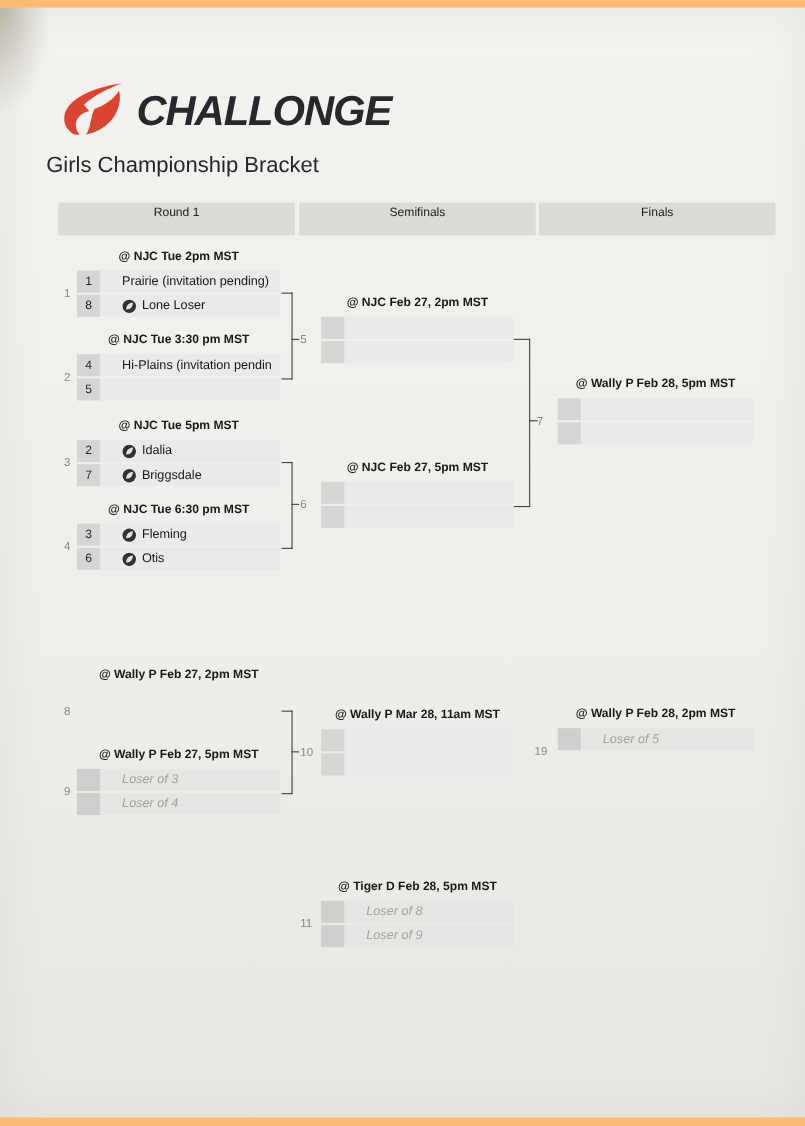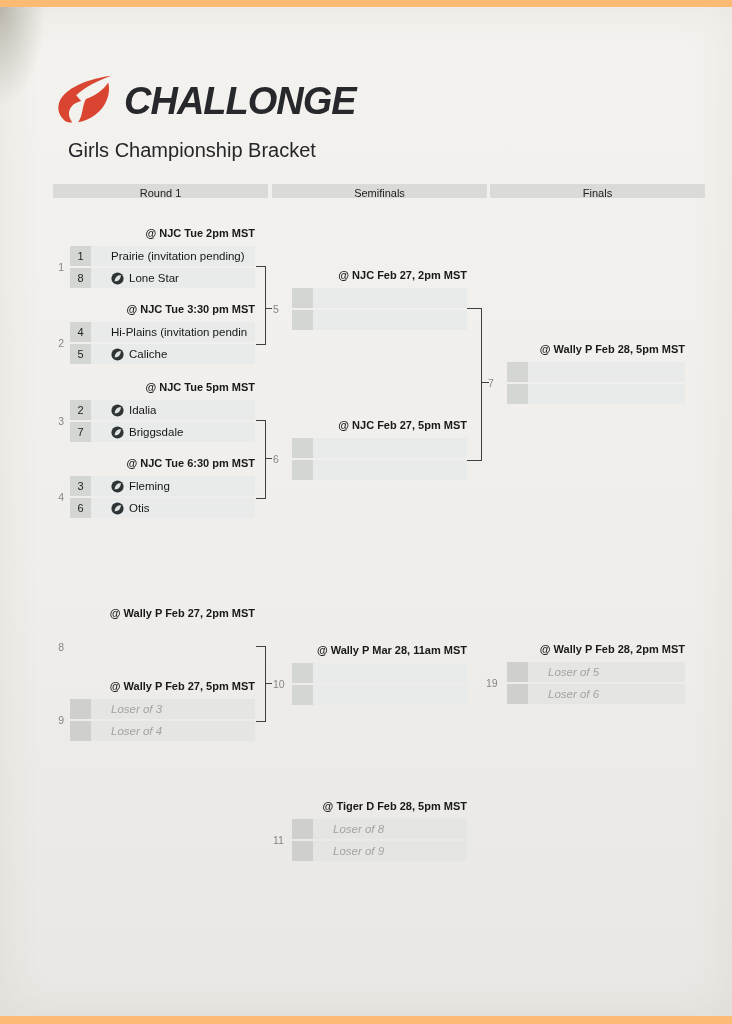--- a/index.html
+++ b/index.html
@@ -6,30 +6,30 @@
   #photo{position:relative;width:732px;height:1024px;background:#fdba74;overflow:hidden;}
   #paper{position:absolute;left:0;top:7px;right:0;bottom:8px;
          background:linear-gradient(#f3f2ee 0%,#efeeea 55%,#e8e7e3 100%);
          box-shadow:inset 0 0 45px rgba(90,80,50,0.07);}
   .corner-shade{position:absolute;left:0;top:0;width:46px;height:100px;
          background:radial-gradient(ellipse at 0% 0%,rgba(70,60,35,.30),transparent 70%);pointer-events:none;}
 
   
   .logo-row{position:absolute;left:53px;top:66px;display:flex;align-items:center;gap:9px;}
   .logo-text{font-size:38px;font-weight:700;font-style:italic;letter-spacing:-1px;color:#26282b;line-height:50px;}
-  .page-title{position:absolute;left:68px;top:132px;font-size:20px;color:#26262a;}
+  .page-title{position:absolute;left:42px;top:132px;font-size:20px;color:#26262a;}
 
   
-  .colhead{position:absolute;top:177px;height:14px;width:215px;background:#dadad7;
+  .colhead{position:absolute;top:177px;height:30px;width:215px;background:#dadad7;
            font-size:11px;color:#222;text-align:center;line-height:18px;border-radius:1px;}
   .ch1{left:53px}.ch2{left:272px}.ch3{left:490px}
 
   
   .match{position:absolute;}
-  .sched{font-size:11px;font-weight:700;color:#191919;text-align:right;line-height:14px;
+  .sched{font-size:11px;font-weight:700;color:#191919;text-align:center;line-height:14px;
          margin-bottom:6px;white-space:nowrap;}
   .slot{display:flex;height:20px;margin-bottom:2px;background:#e9ebea;}
   .seed{width:21px;flex:none;background:#d4d6d4;font-size:11px;line-height:20px;text-align:center;color:#222;}
   .team{flex:1;display:flex;align-items:center;gap:5px;padding-left:20px;font-size:11.5px;color:#161616;
         white-space:nowrap;overflow:hidden;}
   .placeholder .team{color:#a3a39f;font-style:italic;}
   .placeholder{background:#e5e6e3;}
   .placeholder .seed{background:#cfd0cd;}
   .mnum{position:absolute;left:-22px;top:35px;width:16px;text-align:right;font-size:10.5px;color:#868686;}
   .num-left .mnum{left:-19px;width:14px;text-align:left;}
@@ -105,45 +105,36 @@
       </div>
       <div class="slot">
         <span class="seed">8</span>
         <span class="team">
           <span class="ticon">
               <svg viewBox="0 0 16 16">
                 <circle cx="8" cy="8" r="7.5" fill="#2e3436"></circle>
                 <path d="M12.2 3.6 C7.4 4.1 4.8 6.6 4.4 11.4 C9.2 11.6 11.8 8.9 12.2 3.6 Z" fill="#dfe3e0"></path>
               </svg>
             </span>
-          <span>Lone Star</span>
+          <span>Lone Loser</span>
         </span>
       </div>
     </div>
 
     <div class="match m2">
       <div class="mnum">2</div>
       <div class="sched">@ NJC Tue 3:30 pm MST</div>
       <div class="slot">
         <span class="seed">4</span>
         <span class="team">
             <span>Hi-Plains (invitation pendin</span>
           </span>
       </div>
       <div class="slot">
         <span class="seed">5</span>
-        <span class="team">
-          <span class="ticon">
-              <svg viewBox="0 0 16 16">
-                <circle cx="8" cy="8" r="7.5" fill="#2e3436"></circle>
-                <path d="M12.2 3.6 C7.4 4.1 4.8 6.6 4.4 11.4 C9.2 11.6 11.8 8.9 12.2 3.6 Z" fill="#dfe3e0"></path>
-              </svg>
-            </span>
-          <span>Caliche</span>
-        </span>
       </div>
     </div>
 
     <div class="match m3">
       <div class="mnum">3</div>
       <div class="sched">@ NJC Tue 5pm MST</div>
       <div class="slot">
         <span class="seed">2</span>
         <span class="team">
           <span class="ticon">
@@ -307,22 +298,16 @@
 
     <div class="match m12">
       <div class="mnum">19</div>
       <div class="sched">@ Wally P Feb 28, 2pm MST</div>
       <div class="slot placeholder">
         <span class="seed"></span>
         <span class="team">
             <span>Loser of 5</span>
           </span>
       </div>
-      <div class="slot placeholder">
-        <span class="seed"></span>
-        <span class="team">
-            <span>Loser of 6</span>
-          </span>
-      </div>
     </div>
 
   </div>
 </div>
 
 </body></html>

